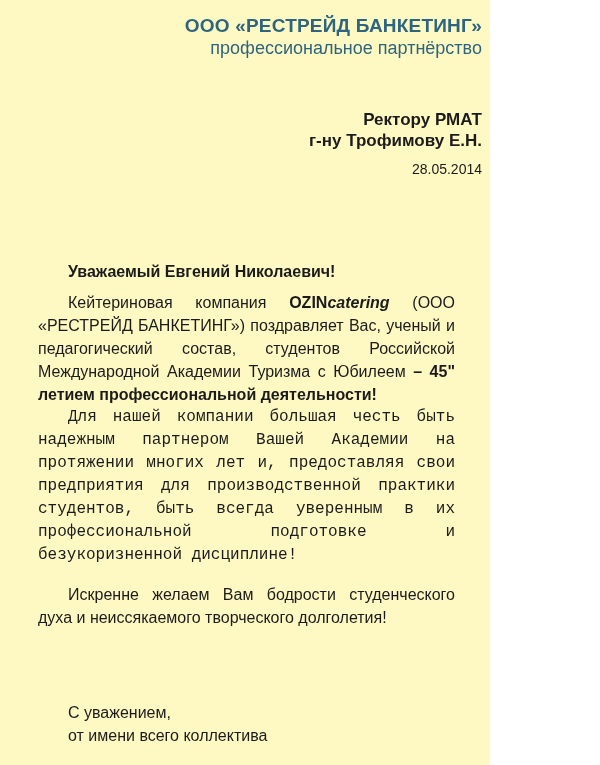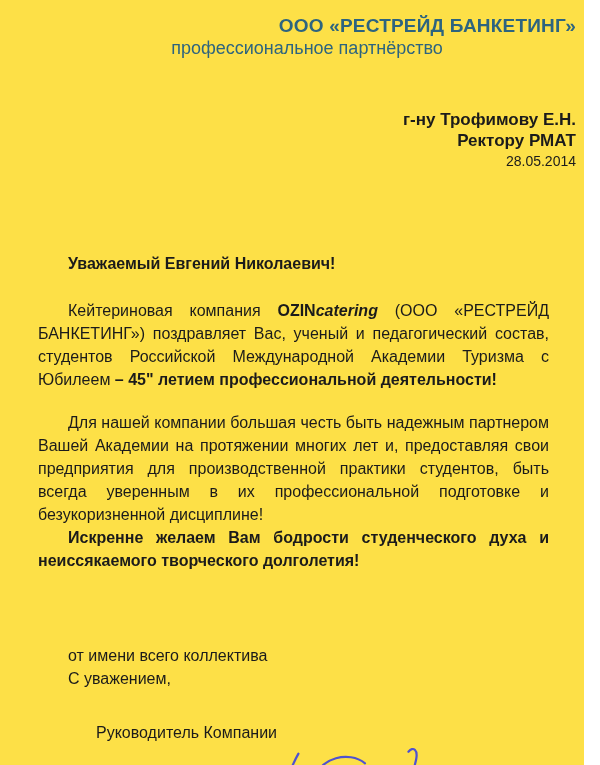--- a/index.html
+++ b/index.html
@@ -3,83 +3,83 @@
 <meta charset="utf-8">
 <style>
   :root{
     --accent:#2d647f;
     --ink:#4f52d0;
     --text:#1b1b1b;
   }
   html,body{margin:0;padding:0;background:#ffffff;}
   .page{
     position:relative;
-    width:584px;height:765px;
+    width:490px;height:765px;
     box-sizing:border-box;
     padding:14px 8px 0 38px;
-    background:#fde047;
+    background:#fef9c3;
     font-family:"Liberation Sans","DejaVu Sans",sans-serif;
     color:var(--text);
     overflow:hidden;
   }
   
   .letterhead{text-align:right;color:var(--accent);}
   .company-name{font-size:19px;font-weight:bold;line-height:23px;letter-spacing:.2px;}
-  .company-subtitle{font-size:18px;line-height:22px;text-align:center;}
+  .company-subtitle{font-size:18px;line-height:22px;}
   
   .recipient{margin-top:50px;text-align:right;}
   .recipient-line{font-size:17px;font-weight:bold;line-height:21px;}
-  .letter-date{font-size:14px;line-height:18px;margin-top:1px;}
+  .letter-date{font-size:14px;line-height:18px;margin-top:9px;}
   
   .salutation{margin-top:82px;font-size:16px;font-weight:bold;text-indent:30px;line-height:23px;}
   .para{
     margin:0 27px 0 0;
     font-size:16px;line-height:23px;
     text-align:justify;text-align-last:left;
     text-indent:30px;
   }
-  .p1{margin-top:24px;}
-  .p2{margin-top:20px;}
-  .p3{font-weight:bold;}
+  .p1{margin-top:8px;}
+  .p2{font-family:Liberation Mono, monospace;}
+  .p3{margin-top:16px;font-weight:normal;}
   .bold{font-weight:bold;}
   .brand-it{font-style:italic;}
   
   .closing{margin-top:72px;padding-left:30px;font-size:16px;line-height:23px;}
   .signer-role{margin-top:8px;padding-top:23px;margin-left:28px;}
   
   .sig-row{margin-top:0;padding-left:215px;display:flex;align-items:flex-end;}
   .sig-svg{display:block;}
 </style>
 </head>
 <body>
 
 <div class="page">
 
   <header class="letterhead">
     <div class="company-name">ООО «РЕСТРЕЙД БАНКЕТИНГ»</div>
     <div class="company-subtitle">профессиональное партнёрство</div>
   </header>
 
   <div class="recipient">
+    <div class="recipient-line">Ректору РМАТ</div>
     <div class="recipient-line">г-ну Трофимову Е.Н.</div>
-    <div class="recipient-line">Ректору РМАТ</div>
     <div class="letter-date">28.05.2014</div>
   </div>
 
   <div class="salutation">Уважаемый Евгений Николаевич!</div>
 
   <p class="para p1"><span>Кейтериновая компания </span><span class="bold"><span>OZIN</span><span class="brand-it">catering</span></span><span> (ООО «РЕСТРЕЙД БАНКЕТИНГ») поздравляет Вас, ученый и педагогический состав, студентов Российской Международной Академии Туризма с Юбилеем </span><span class="bold">– 45" летием профессиональной деятельности!</span></p>
 
   <p class="para p2">Для нашей компании большая честь быть надежным партнером Вашей Академии на протяжении многих лет и, предоставляя свои предприятия для производственной практики студентов, быть всегда уверенным в их профессиональной подготовке и безукоризненной дисциплине!</p>
 
   <p class="para p3">Искренне желаем Вам бодрости студенческого духа и неиссякаемого творческого долголетия!</p>
 
   <div class="closing">
+    <div>С уважением,</div>
     <div>от имени всего коллектива</div>
-    <div>С уважением,</div>
     <div class="signer-role">Руководитель Компании</div>
   </div>
 
   <div class="sig-row">
     <svg class="sig-svg" width="170" height="82" viewBox="0 0 170 85" fill="none">
       <g stroke="var(--ink)" stroke-width="2.3" stroke-linecap="round" fill="none">
         <ellipse cx="30" cy="40" rx="21" ry="10" transform="rotate(-12 30 40)"></ellipse>
         <path d="M22,62 C28,46 36,24 44,10"></path>
         <path d="M113,20 C96,6 66,16 64,32 C62,46 86,54 104,50 C112,48 116,44 114,40"></path>
         <ellipse cx="97" cy="44" rx="16" ry="8.5" transform="rotate(-6 97 44)"></ellipse>

